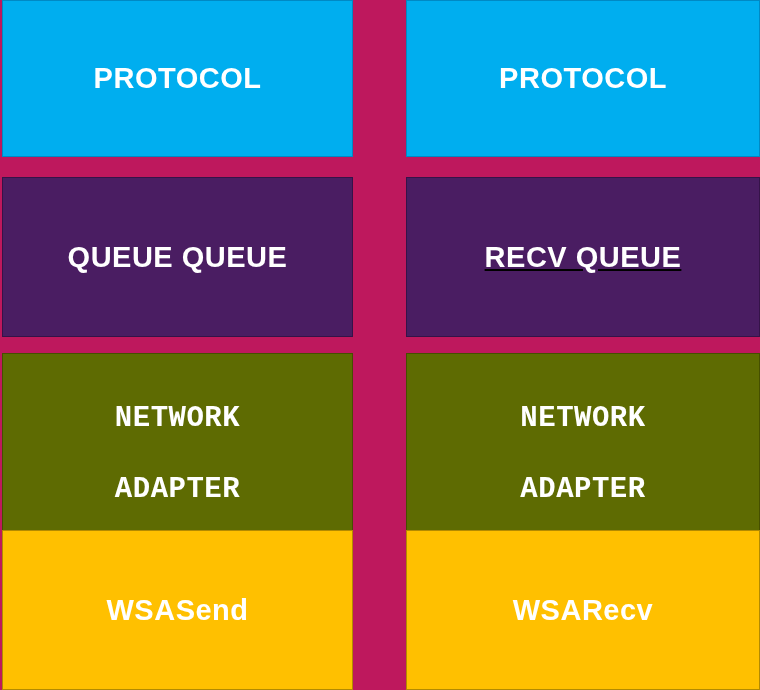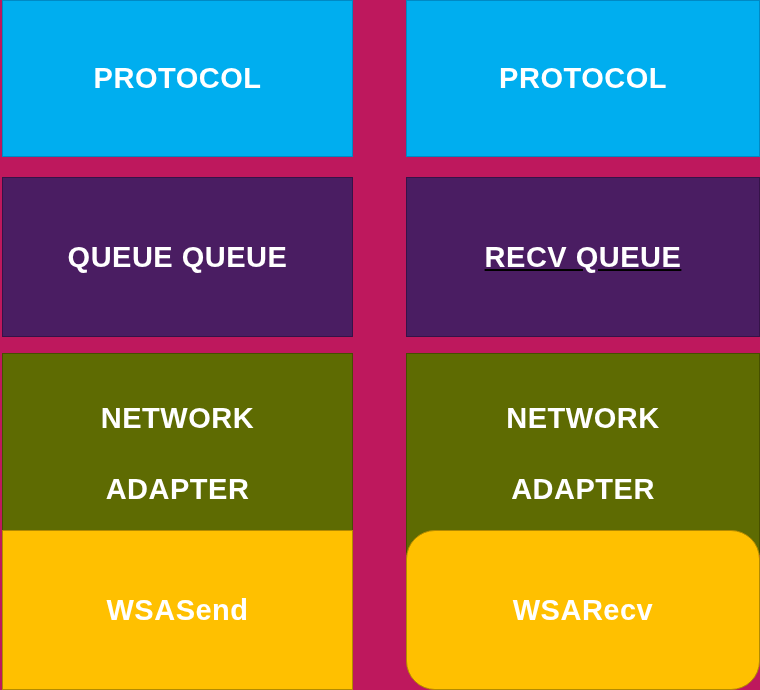--- a/index.html
+++ b/index.html
@@ -19,21 +19,21 @@
     box-sizing: border-box;
     border: 1px solid transparent;
     display: flex;
     align-items: center;
     justify-content: center;
   }
   .c1 { left: 2px;   width: 351px; }
   .c2 { left: 406px; width: 354px; }
   .r1 { top: 0;      height: 157px; }
   .r2 { top: 177px;  height: 160px; }
-  .r3 { top: 353px;  height: 202px; }
+  .r3 { top: 353px;  height: 202px; font-family: Liberation Mono, monospace; }
   .r4 { top: 530px;  height: 160px; }
   .label {
     color: #FFFFFF;
     font-size: 29px;
     font-weight: 700;
     letter-spacing: 0.5px;
     text-align: center;
     line-height: 1.2;
   }
   .label.two-line span {
@@ -73,17 +73,17 @@
     <div class="label">RECV QUEUE</div>
   </div>
 
   <div class="box c2 r3" style="background-color: rgb(94, 107, 2); border-color: rgb(69, 79, 0);">
     <div class="label two-line">
       <span>NETWORK</span>
       <span>ADAPTER</span>
     </div>
   </div>
 
-  <div class="box c2 r4" style="background-color: rgb(255, 192, 0); border-color: rgb(179, 138, 0); border-radius: 29px;">
+  <div class="box c2 r4" style="background-color: rgb(255, 192, 0); border-color: rgb(179, 138, 0);">
     <div class="label">WSARecv</div>
   </div>
 
 </div>
 
 </body></html>

